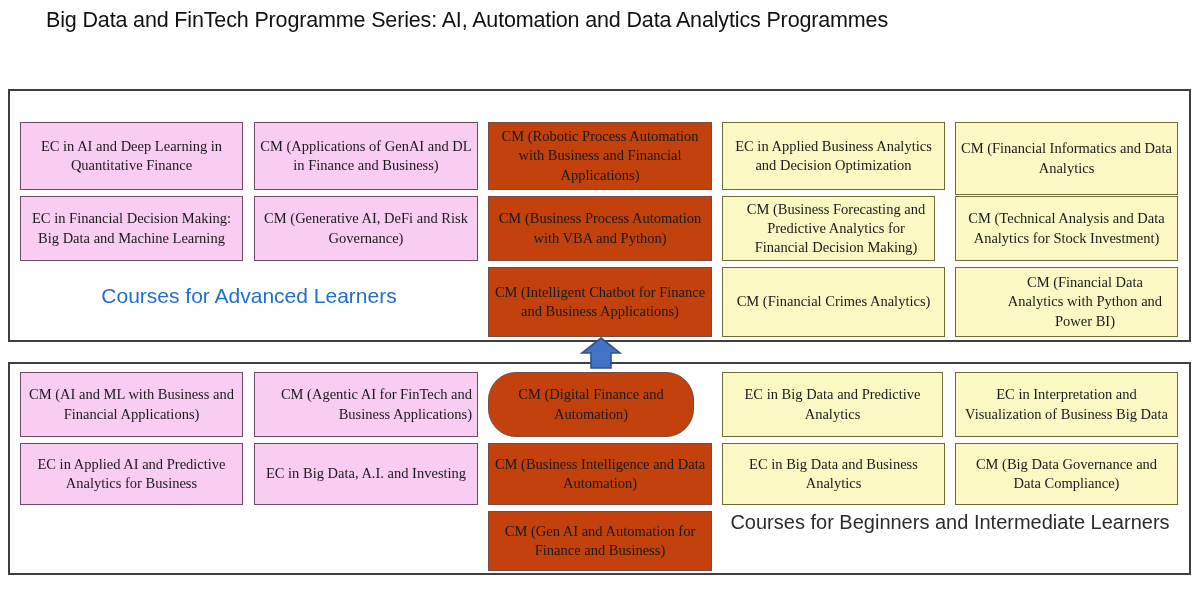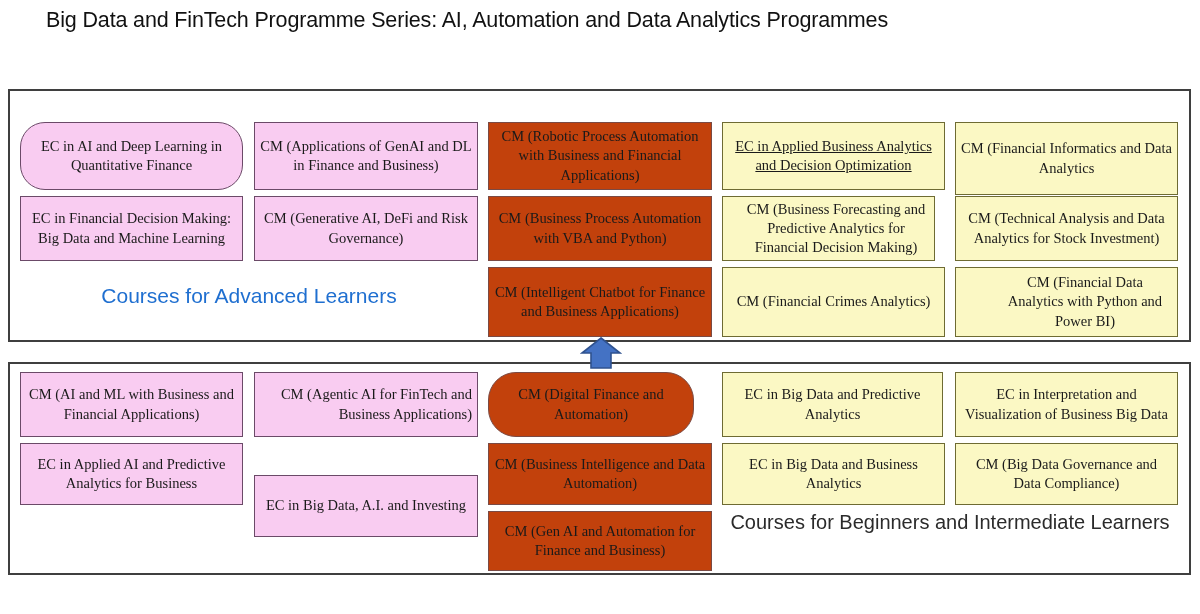--- a/index.html
+++ b/index.html
@@ -138,37 +138,37 @@
 
 <div class="callout" id="beginner-label">Courses for Beginners and Intermediate Learners</div>
 
 <div id="flow-arrow">
   <svg width="42" height="32" viewBox="0 0 42 32">
     <polygon points="21,1 40,16 31,16 31,31 11,31 11,16 2,16" fill="#4472c4" stroke="#2f528f" stroke-width="1.6" stroke-linejoin="miter"></polygon>
   </svg>
 </div>
 
 <div id="cell-host">
-    <div class="cell pink" style="left: 20px; top: 122px; width: 223px; height: 68px; border-radius: 25px;">EC in AI and Deep Learning in Quantitative Finance</div>
+    <div class="cell pink" style="left: 20px; top: 122px; width: 223px; height: 68px;">EC in AI and Deep Learning in Quantitative Finance</div>
     <div class="cell pink" style="left: 20px; top: 196px; width: 223px; height: 65px;">EC in Financial Decision Making: Big Data and Machine Learning</div>
     <div class="cell pink" style="left: 254px; top: 122px; width: 224px; height: 68px;">CM (Applications of GenAI and DL in Finance and Business)</div>
     <div class="cell pink" style="left: 254px; top: 196px; width: 224px; height: 65px;">CM (Generative AI, DeFi and Risk Governance)</div>
     <div class="cell salmon" style="left: 488px; top: 122px; width: 224px; height: 68px;">CM (Robotic Process Automation with Business and Financial Applications)</div>
     <div class="cell salmon" style="left: 488px; top: 196px; width: 224px; height: 65px;">CM (Business Process Automation with VBA and Python)</div>
     <div class="cell salmon" style="left: 488px; top: 267px; width: 224px; height: 70px;">CM (Intelligent Chatbot for Finance and Business Applications)</div>
-    <div class="cell yellow" style="left: 722px; top: 122px; width: 223px; height: 68px; text-decoration: underline;">EC in Applied Business Analytics and Decision Optimization</div>
+    <div class="cell yellow" style="left: 722px; top: 122px; width: 223px; height: 68px;">EC in Applied Business Analytics and Decision Optimization</div>
     <div class="cell yellow" style="left: 722px; top: 196px; width: 213px; height: 65px; padding-left: 20px;">CM (Business Forecasting and Predictive Analytics for Financial Decision Making)</div>
     <div class="cell yellow" style="left: 722px; top: 267px; width: 223px; height: 70px;">CM (Financial Crimes Analytics)</div>
     <div class="cell yellow" style="left: 955px; top: 122px; width: 223px; height: 73px;">CM (Financial Informatics and Data Analytics</div>
     <div class="cell yellow" style="left: 955px; top: 196px; width: 223px; height: 65px;">CM (Technical Analysis and Data Analytics for Stock Investment)</div>
     <div class="cell yellow" style="left: 955px; top: 267px; width: 223px; height: 70px; padding-left: 42px;">CM (Financial Data Analytics with Python and Power BI)</div>
     <div class="cell pink" style="left: 20px; top: 372px; width: 223px; height: 65px;">CM (AI and ML with Business and Financial Applications)</div>
     <div class="cell pink" style="left: 20px; top: 443px; width: 223px; height: 62px;">EC in Applied AI and Predictive Analytics for Business</div>
     <div class="cell pink" style="left: 254px; top: 372px; width: 224px; height: 65px; text-align: right;">CM (Agentic AI for FinTech and Business Applications)</div>
-    <div class="cell pink" style="left: 254px; top: 443px; width: 224px; height: 62px; margin-top: 32px;">EC in Big Data, A.I. and Investing</div>
+    <div class="cell pink" style="left: 254px; top: 443px; width: 224px; height: 62px;">EC in Big Data, A.I. and Investing</div>
     <div class="cell salmon" style="left: 488px; top: 372px; width: 206px; height: 65px; border-radius: 28px;">CM (Digital Finance and Automation)</div>
     <div class="cell salmon" style="left: 488px; top: 443px; width: 224px; height: 62px;">CM (Business Intelligence and Data Automation)</div>
     <div class="cell salmon" style="left: 488px; top: 511px; width: 224px; height: 60px;">CM (Gen AI and Automation for Finance and Business)</div>
     <div class="cell yellow" style="left: 722px; top: 372px; width: 221px; height: 65px;">EC in Big Data and Predictive Analytics</div>
     <div class="cell yellow" style="left: 722px; top: 443px; width: 223px; height: 62px;">EC in Big Data and Business Analytics</div>
     <div class="cell yellow" style="left: 955px; top: 372px; width: 223px; height: 65px;">EC in Interpretation and Visualization of Business Big Data</div>
     <div class="cell yellow" style="left: 955px; top: 443px; width: 223px; height: 62px;">CM (Big Data Governance and Data Compliance)</div>
   </div>
 
 </body></html>

